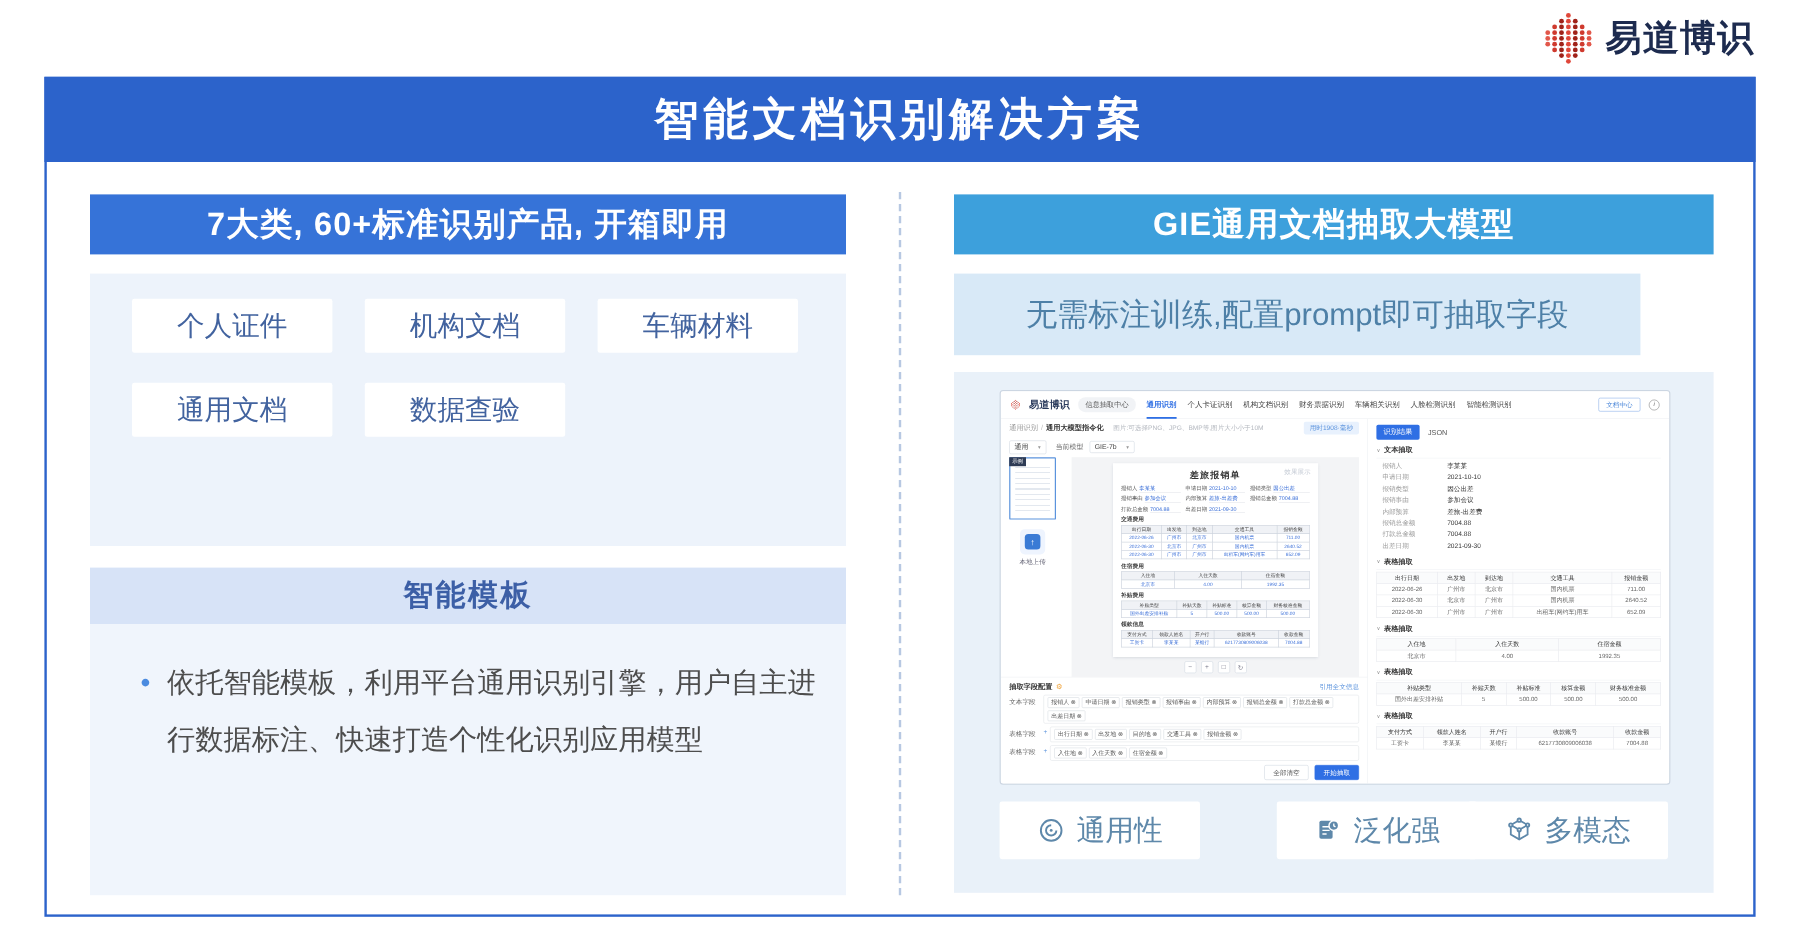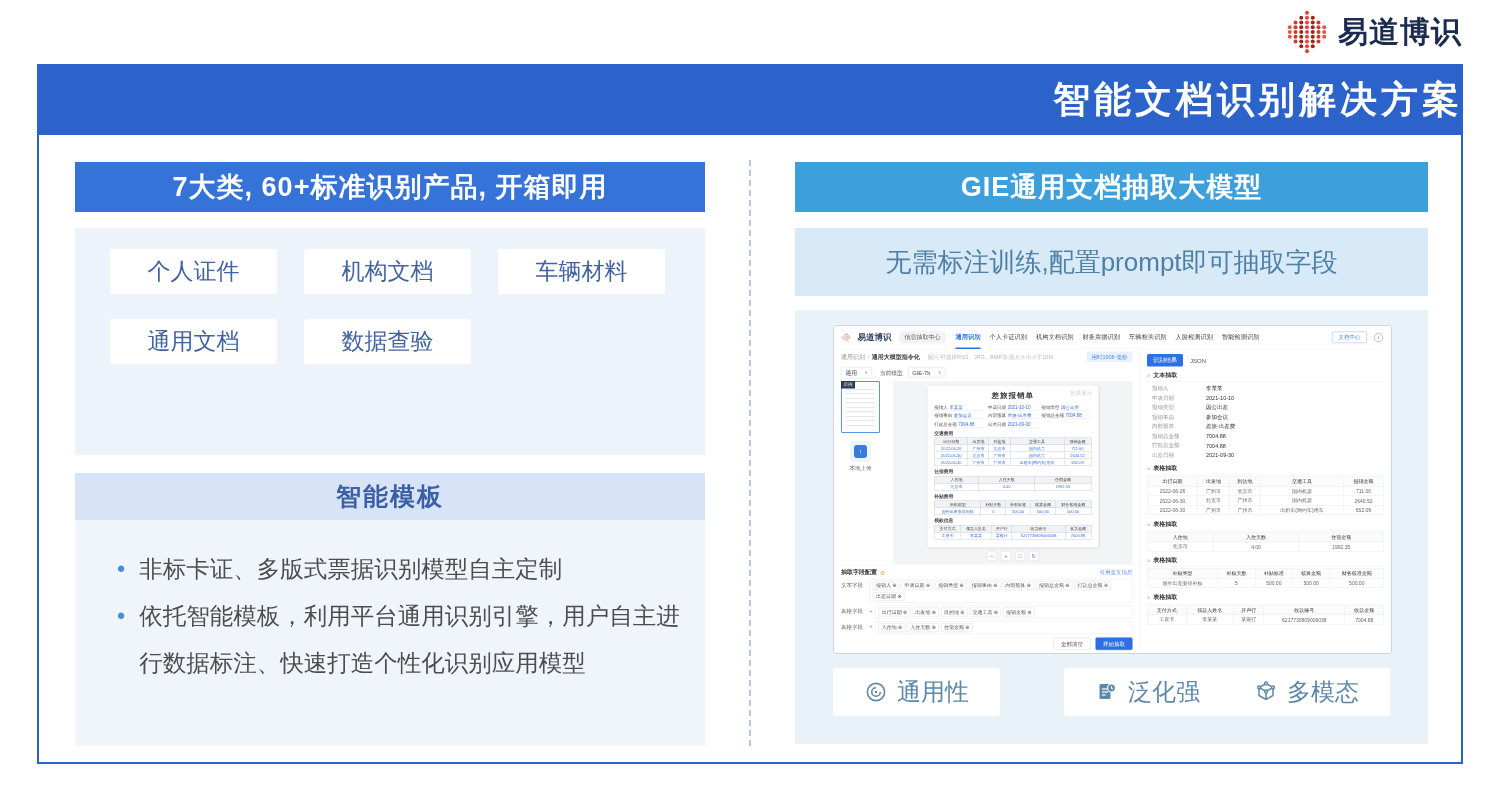--- a/index.html
+++ b/index.html
@@ -6,37 +6,37 @@
   body{
     width:1500px;height:789px;position:relative;background:#ffffff;
     font-family:"Liberation Sans","DejaVu Sans",sans-serif;overflow:hidden;
   }
   
   .logo{position:absolute;top:10px;right:38px;display:flex;align-items:center;gap:9px;}
   .logo-text{font-size:30px;font-weight:bold;color:#1d2b4f;letter-spacing:1px;}
   
   .frame{position:absolute;left:37px;top:64px;width:1426px;height:700px;border:2px solid #2c63cb;box-sizing:border-box;background:#fff;}
   .titlebar{position:absolute;left:37px;top:64px;width:1426px;height:71px;background:#2c63cb;color:#fff;
-    font-size:37px;font-weight:bold;text-align:right;line-height:71px;letter-spacing:4px;}
+    font-size:37px;font-weight:bold;text-align:center;line-height:71px;letter-spacing:4px;}
   .divider{position:absolute;left:749px;top:160px;height:586px;width:0;border-left:2px dashed #b7c8e2;}
   
   .lheader{position:absolute;left:75px;top:162px;width:630px;height:50px;background:#3673d8;color:#fff;
     font-weight:bold;font-size:27px;text-align:center;line-height:50px;letter-spacing:1px;}
   .catpanel{position:absolute;left:75px;top:228px;width:630px;height:227px;background:#edf3fb;box-sizing:border-box;
     padding:21px 0 0 35px;display:flex;flex-wrap:wrap;gap:25px 27px;align-content:flex-start;}
   .cat-chip{width:167px;height:45px;background:#fff;color:#42639f;font-size:23px;line-height:45px;text-align:center;border-radius:2px;}
   .tmplheader{position:absolute;left:75px;top:473px;width:630px;height:47px;background:#d7e3f7;color:#3c5fa6;
     font-weight:bold;font-size:25px;text-align:center;line-height:47px;letter-spacing:2px;}
   .bulletpanel{position:absolute;left:75px;top:520px;width:630px;height:226px;background:#f0f5fc;box-sizing:border-box;padding:26px 16px 0 42px;}
   .bullet-item{display:flex;font-size:23.5px;color:#4d4d4d;line-height:47px;}
   .bullet-item::before{content:"•";color:#4b8be0;margin-right:14px;}
   
   .rheader{position:absolute;left:795px;top:162px;width:633px;height:50px;background:#3da0dc;color:#fff;
     font-weight:bold;font-size:27px;text-align:center;line-height:50px;letter-spacing:1px;}
-  .rstrip{position:absolute;left:795px;top:228px;width:633px;height:68px;background:#d8e9f7;color:#4e80a7;
+  .rstrip{position:absolute;left:795px;top:228px;width:572px;height:68px;background:#d8e9f7;color:#4e80a7;
     font-size:26px;font-weight:500;text-align:center;line-height:68px;}
   .rpanel{position:absolute;left:795px;top:310px;width:633px;height:434px;background:#e9f1f9;}
   
   .badge{position:absolute;top:668px;width:167px;height:48px;background:#fff;border-radius:2px;
     display:flex;align-items:center;justify-content:center;gap:9px;}
   .badge-label{font-size:24px;color:#5e88aa;font-weight:500;}
   #badge1{left:833px}#badge2{left:1064px}#badge3{left:1223px}
   
   .shot{position:absolute;left:833px;top:325px;width:557px;height:327px;background:#fff;border:1px solid #ccd6e2;border-radius:3px;overflow:hidden;}
   .shot-inner{width:1114px;height:654px;transform:scale(0.5);transform-origin:0 0;background:#fff;}
@@ -178,21 +178,20 @@
 <div class="lheader">7大类, 60+标准识别产品, 开箱即用</div>
 <div class="catpanel">
     <span class="cat-chip">个人证件</span>
     <span class="cat-chip">机构文档</span>
     <span class="cat-chip">车辆材料</span>
     <span class="cat-chip">通用文档</span>
     <span class="cat-chip">数据查验</span>
   </div>
 <div class="tmplheader">智能模板</div>
 <div class="bulletpanel">
-    <span class="bullet-item">非标卡证、多版式票据识别模型自主定制</span>
     <span class="bullet-item">依托智能模板，利用平台通用识别引擎，用户自主进行数据标注、快速打造个性化识别应用模型</span>
   </div>
 
 <div class="rheader">GIE通用文档抽取大模型</div>
 <div class="rstrip">无需标注训练,配置prompt即可抽取字段</div>
 <div class="rpanel"></div>
 
 <div class="shot">
  <div class="shot-inner">
 

